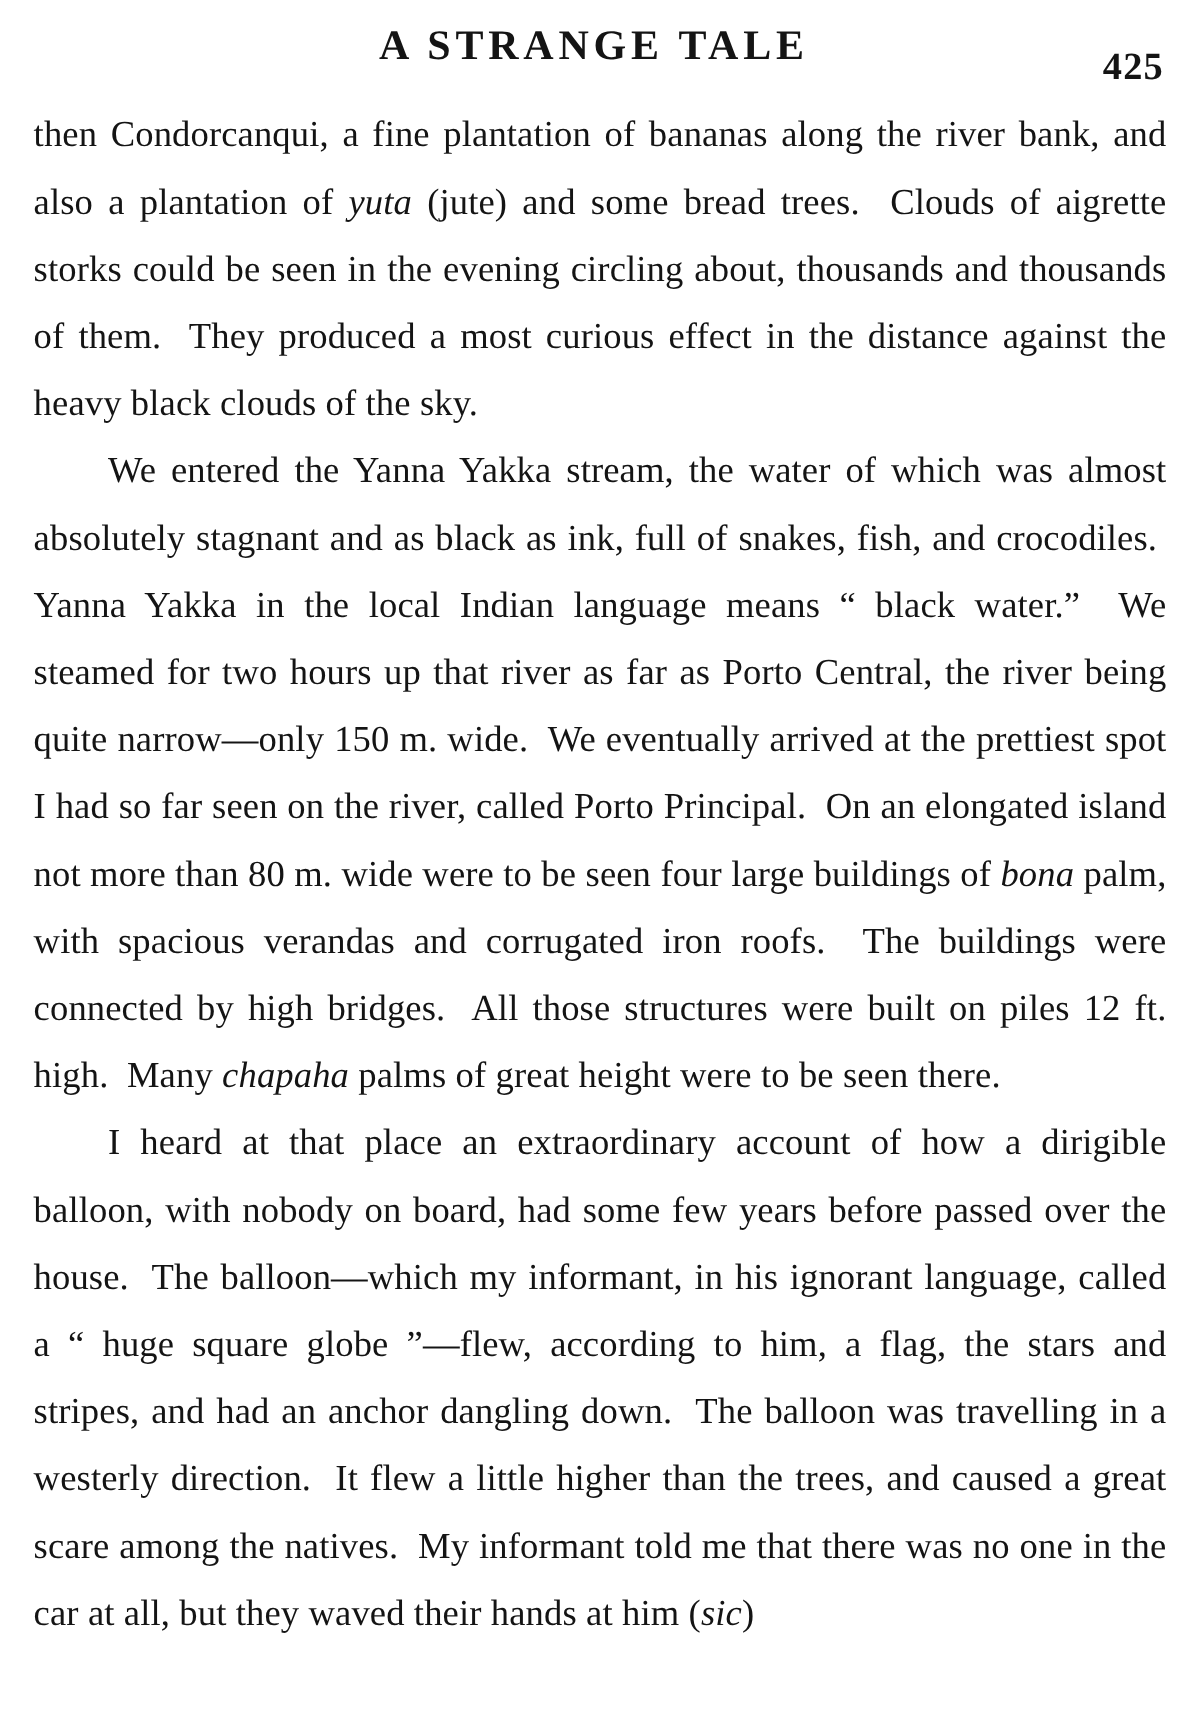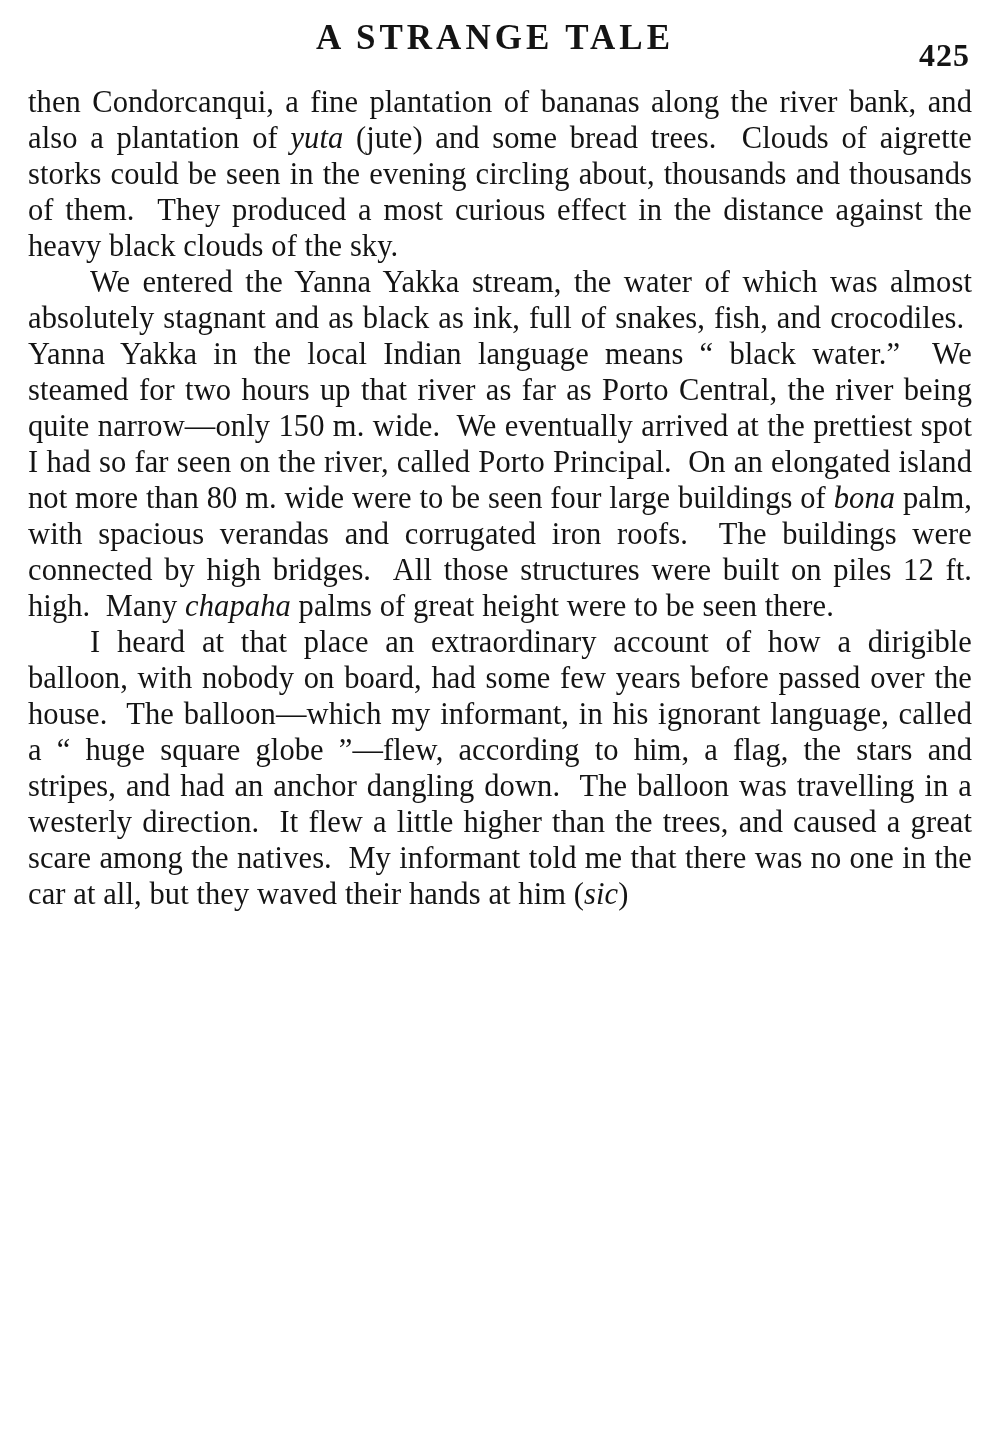--- a/index.html
+++ b/index.html
@@ -40,21 +40,21 @@
   .page-number {
     position: absolute;
     right: 2px;
     bottom: 0;
     font-size: 32px;
     font-weight: 700;
     letter-spacing: 1px;
   }
   .body-text {
     font-size: 30.5px;
-    line-height: 36px;
+    line-height: 56px;
     text-align: justify;
     text-justify: inter-word;
     -webkit-hyphens: none;
     hyphens: none;
     letter-spacing: 0.1px;
   }
   .body-text p {
     margin: 0;
     text-indent: 62px;
   }

